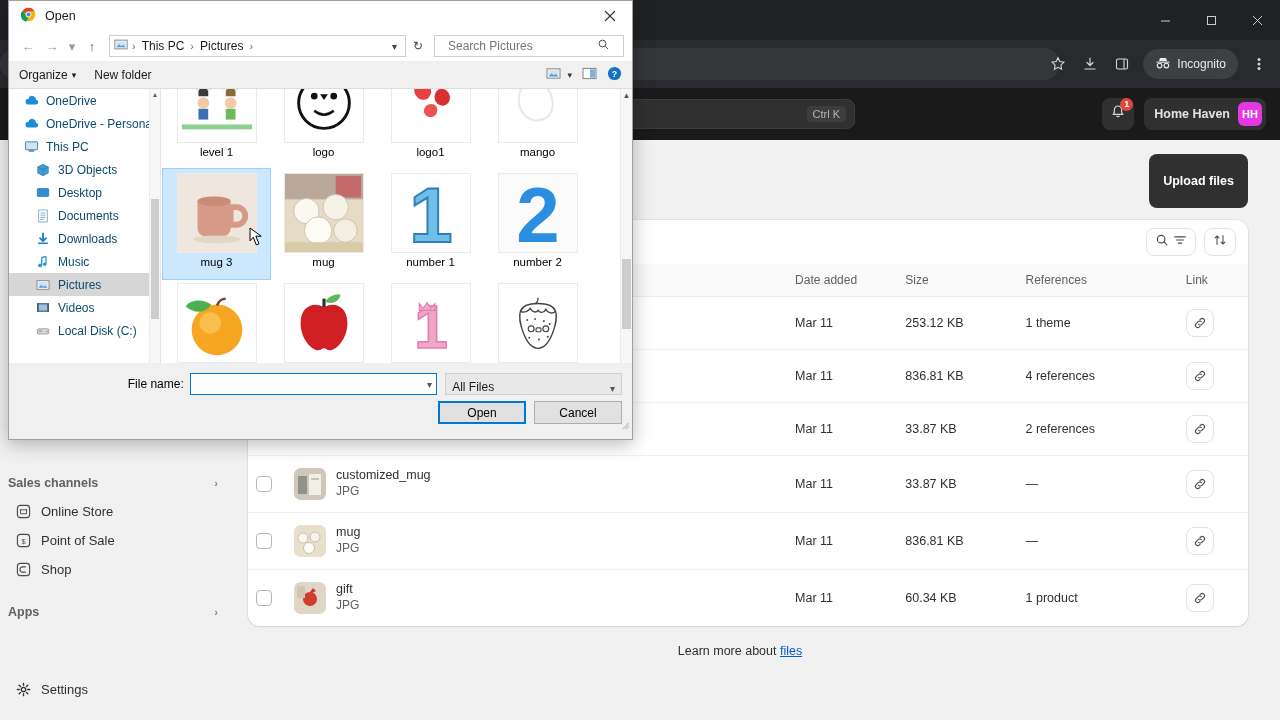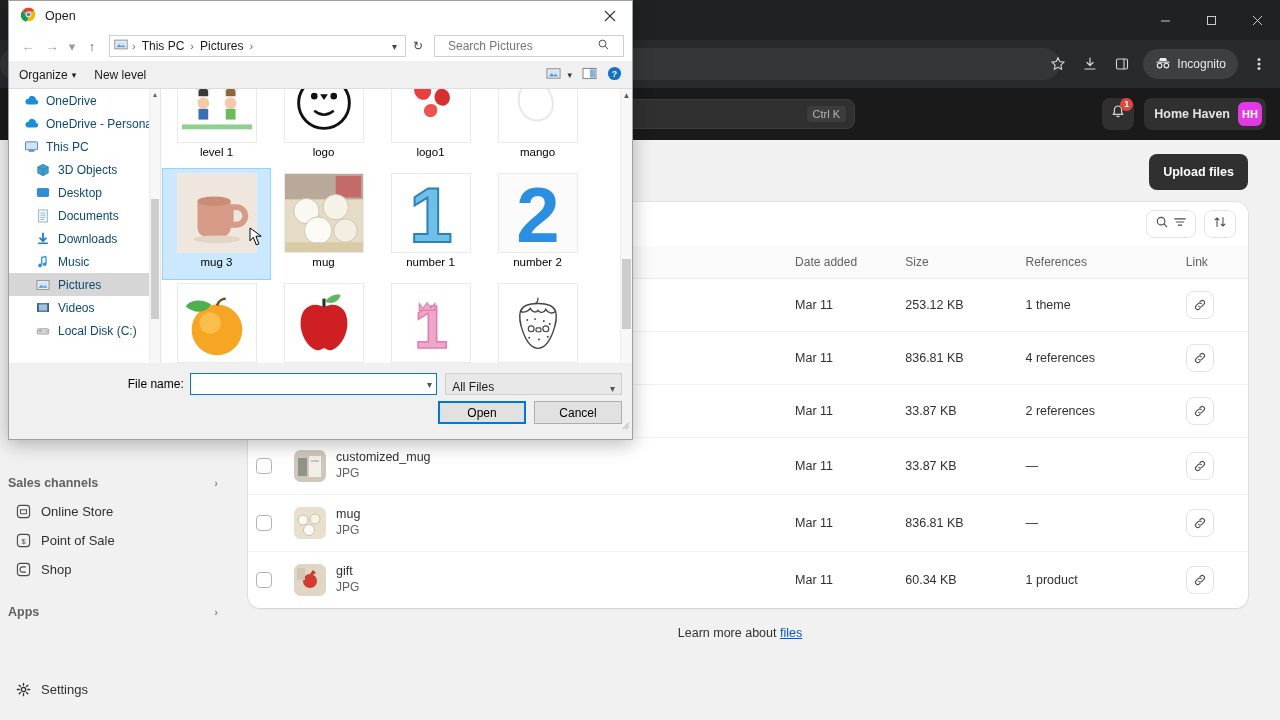--- a/index.html
+++ b/index.html
@@ -115,21 +115,21 @@
   .app-main {
     position: absolute; top: 52px; left: 232px; right: 0; bottom: 0;
     background: #f1f1f1; overflow: hidden;
   }
   .page-head {
     display: flex; align-items: center; justify-content: flex-end;
     padding: 14px 32px 12px 16px;
   }
   .btn-primary {
     background: #303030; color: #fff; font-size: 12.5px; font-weight: bold;
-    border-radius: 8px; padding: 11px 14px; border: none;
+    border-radius: 8px; padding: 20px 14px; border: none;
   }
   .card {
     margin: 0 32px 0 16px; background: #fff; border-radius: 12px;
     box-shadow: 0 1px 2px rgba(0,0,0,.08), 0 0 0 1px rgba(0,0,0,.05);
     overflow: hidden;
   }
   .card-toolbar {
     display: flex; align-items: center; justify-content: flex-end;
     gap: 8px; padding: 8px 12px;
   }
@@ -675,21 +675,21 @@
             </svg>
         </span>
       </div>
     </div>
 
     <div class="dlg-cmdbar">
       <div class="cmd">
         <span>Organize</span>
         <span style="font-size:9px">▾</span>
       </div>
-      <div class="cmd">New level</div>
+      <div class="cmd">New folder</div>
       <div class="cmdbar-right">
         <span style="display:flex;align-items:center;gap:6px">
           <span>
             <svg width="15" height="13" viewBox="0 0 16 14">
                 <rect x="1" y="2" width="14" height="10" fill="#fff" stroke="#7a7a7a" stroke-width="1"></rect>
                 <rect x="2.5" y="3.5" width="11" height="7" fill="#cfe4f5"></rect>
                 <path d="M2.8 10.2l3.2-3.4 2.4 2.4 2-2 2.8 3z" fill="#5a9bd4"></path>
               </svg>
           </span>
           <span style="font-size:9px;color:#333">▾</span>

